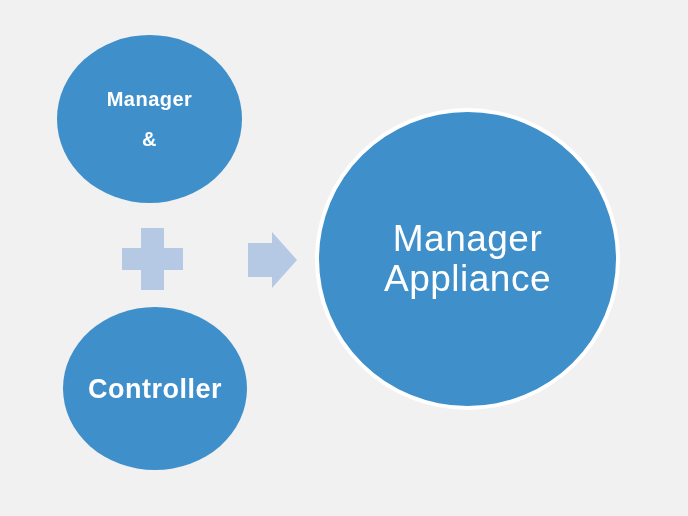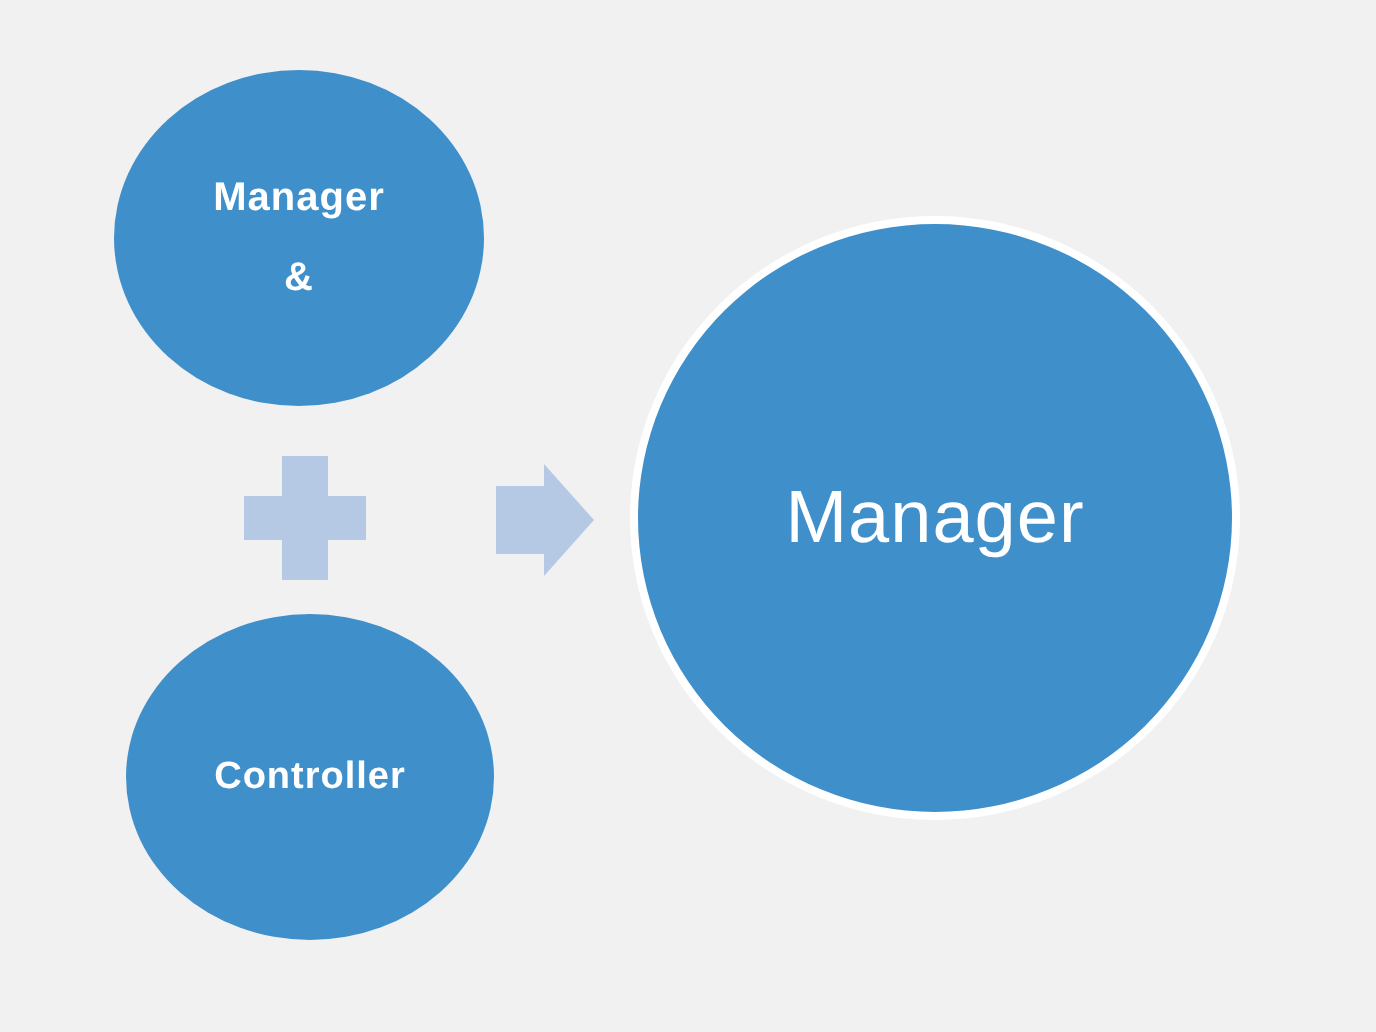--- a/index.html
+++ b/index.html
@@ -37,21 +37,21 @@
   }
   .circle-small .line{
     display:block;
     line-height:40px;
   }
   .circle-top{
     left:57px;top:35px;width:185px;height:168px;
   }
   .circle-bottom{
     left:63px;top:307px;width:184px;height:163px;
-    font-size:19px;
+    font-size:27px;
   }
   .circle-big{
     left:315px;top:108px;width:305px;height:302px;
     border:4px solid var(--ring-white);
     font-size:37px;
     font-weight:normal;
     letter-spacing:0.5px;
   }
   .circle-big .line{
     display:block;
@@ -94,15 +94,16 @@
   <div class="circle circle-small circle-bottom">
     <span class="line">Controller</span>
   </div>
 
   <svg class="arrow" viewBox="0 0 49 56" xmlns="http://www.w3.org/2000/svg" aria-hidden="true">
     <polygon points="0,11 24,11 24,0 49,28 24,56 24,45 0,45" fill="#b5c9e5"></polygon>
   </svg>
 
   <div class="circle circle-big">
     <span class="line">Manager</span>
+    <span class="line">Appliance</span>
   </div>
 
 </div>
 
 </body></html>

